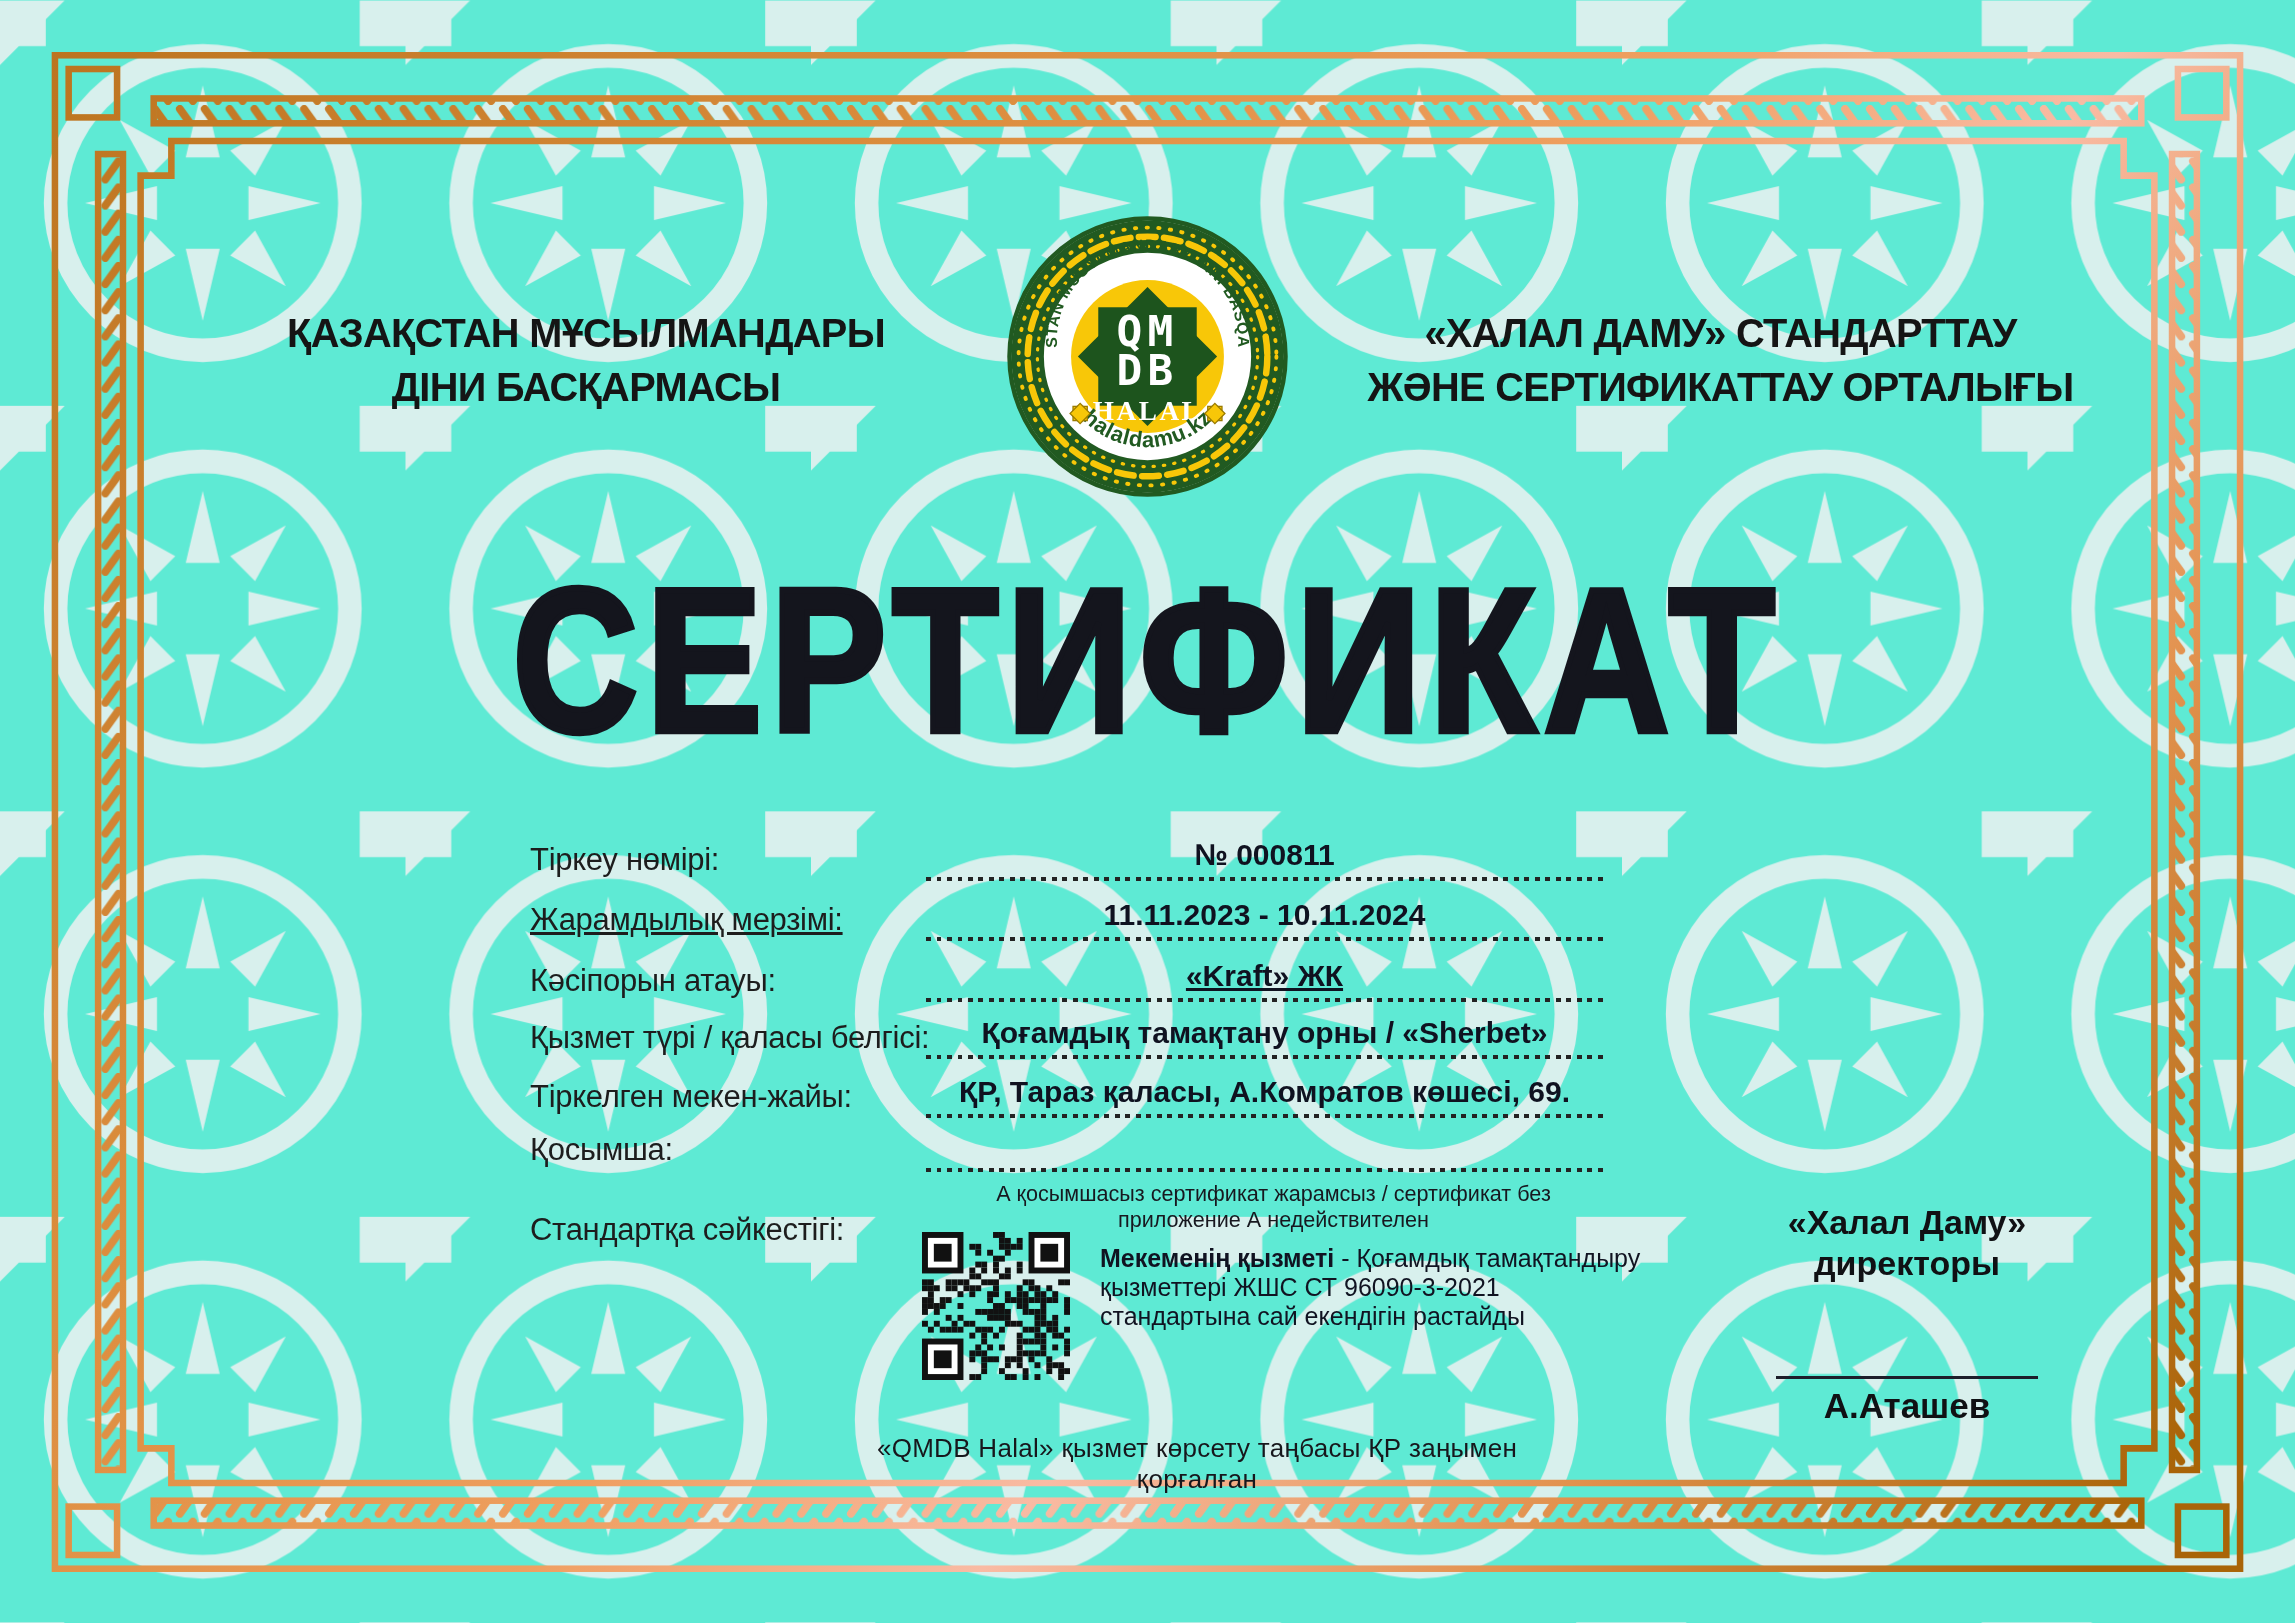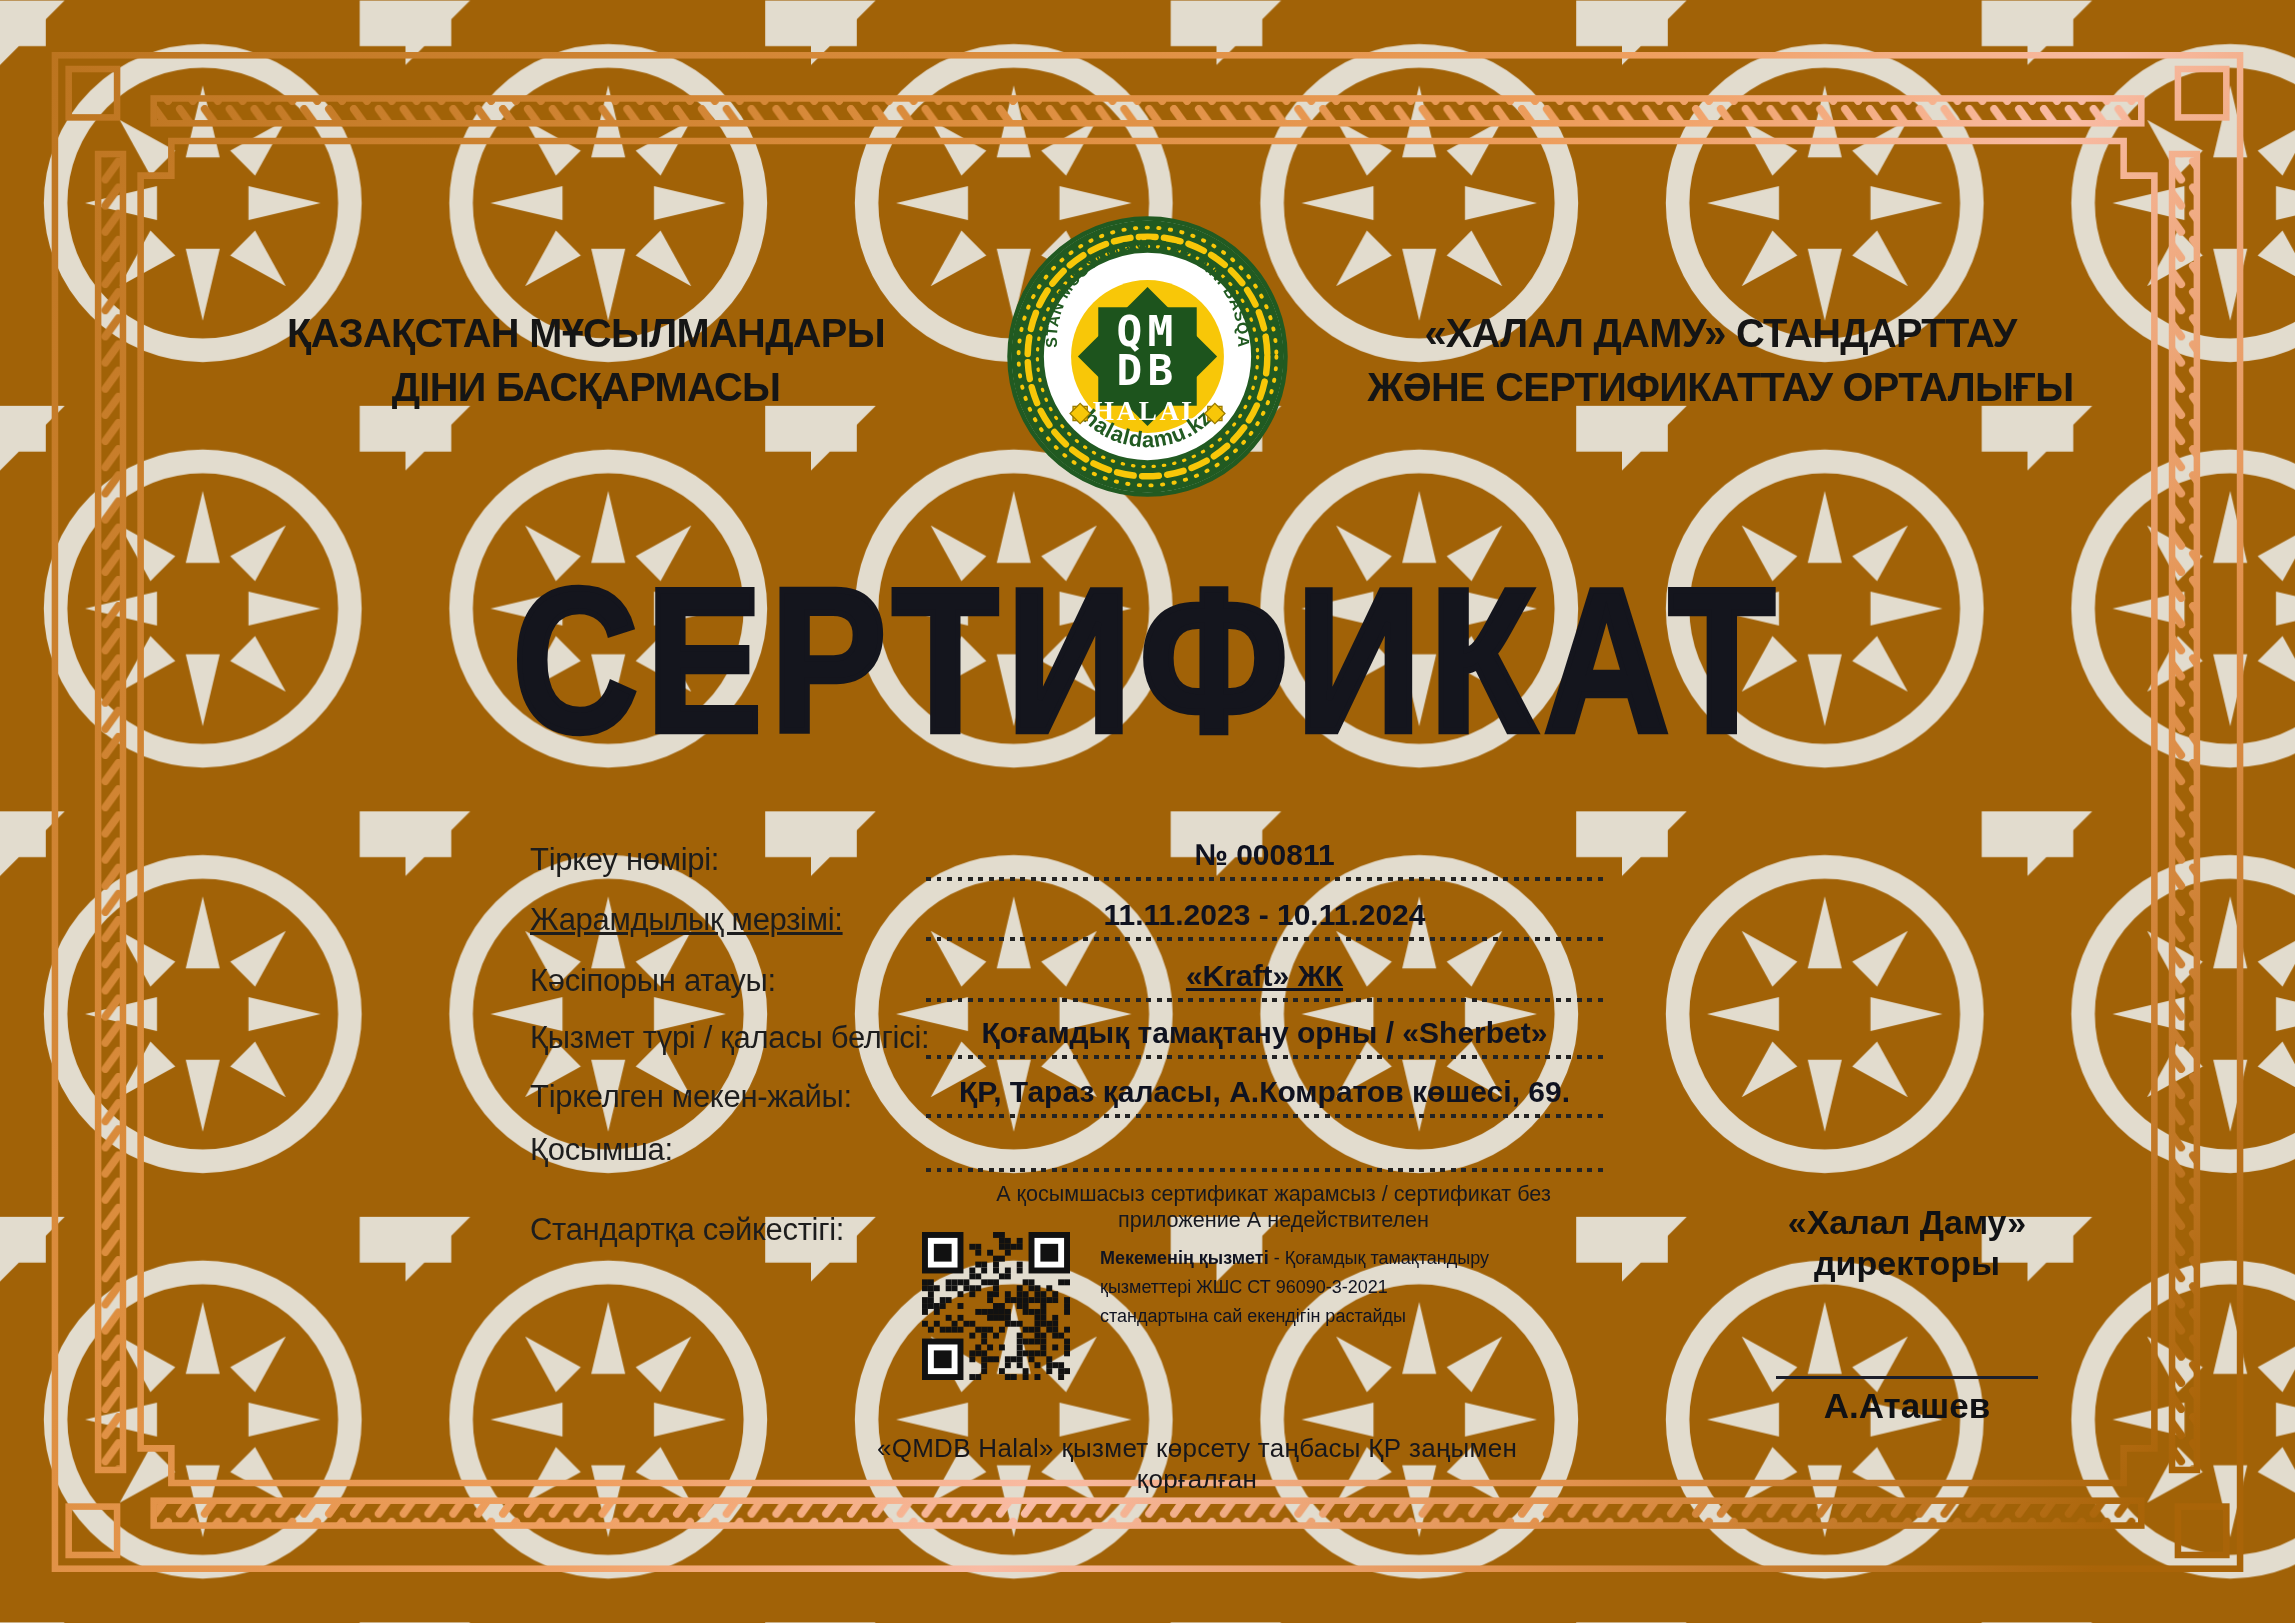--- a/index.html
+++ b/index.html
@@ -1,17 +1,17 @@
 <!DOCTYPE html>
 <html style="font-size:10.5px"><head>
 <meta charset="utf-8">
 <style>
   html,body{margin:0;padding:0;background:#e8e8e8;}
   #cert{
-    position:relative;width:2295px;height:1624px;background:#a16207;overflow:hidden;
+    position:relative;width:2295px;height:1624px;background:#5eead4;overflow:hidden;
     font-family:"Liberation Sans",sans-serif;color:#1a1a1a;
   }
   #cert svg.layer{position:absolute;left:0;top:0;}
   .abs{position:absolute;}
   .org-header{
     text-align:center;font-weight:bold;font-size:41px;line-height:54px;
     color:#151515;letter-spacing:-0.7px;transform:scaleX(.97);transform-origin:center top;
   }
   .main-title{
     width:100%;text-align:center;top:556px;left:0;
@@ -27,21 +27,21 @@
     color:#0f1220;line-height:34px;white-space:nowrap;
   }
   .dotted{
     width:677px;left:926px;height:3.9px;
     background-image:repeating-linear-gradient(90deg,#232323 0 4.6px,transparent 4.6px 10.5px);
   }
   .appendix{
     width:677px;left:926px;text-align:center;font-size:21.6px;color:#17181f;line-height:26px;
   }
   .appendix .u{text-underline-offset:4.6px;margin-left:18px;}
-  .conf-text{font-size:18px;line-height:29px;color:#101321;width:589px;}
+  .conf-text{font-size:25px;line-height:29px;color:#101321;width:589px;}
   .director{
     width:340px;text-align:center;font-weight:bold;font-size:34px;line-height:41px;color:#101114;
   }
   .sig-line{width:262px;height:2.6px;background:#1c1e2a;}
   .sig-name{width:340px;text-align:center;font-weight:bold;font-size:35px;color:#101114;}
   .footer-note{
     width:720px;text-align:center;font-size:26px;color:#17171c;letter-spacing:0.3px;
   }
   .b{font-weight:bold;}
 </style>

